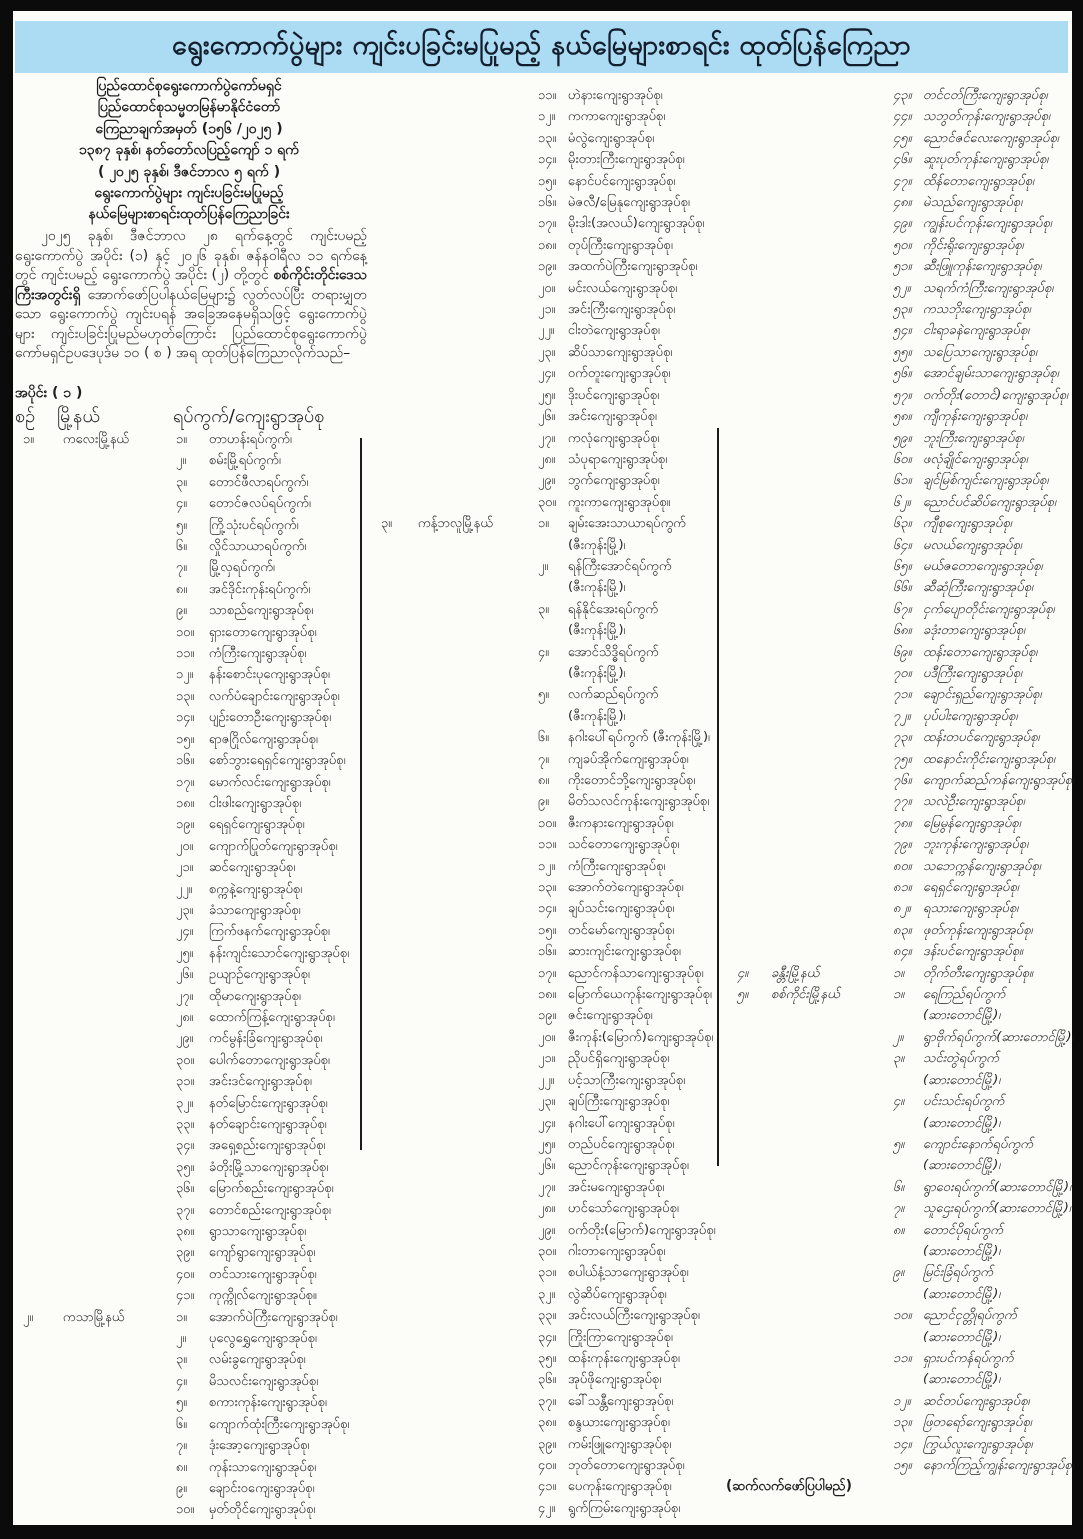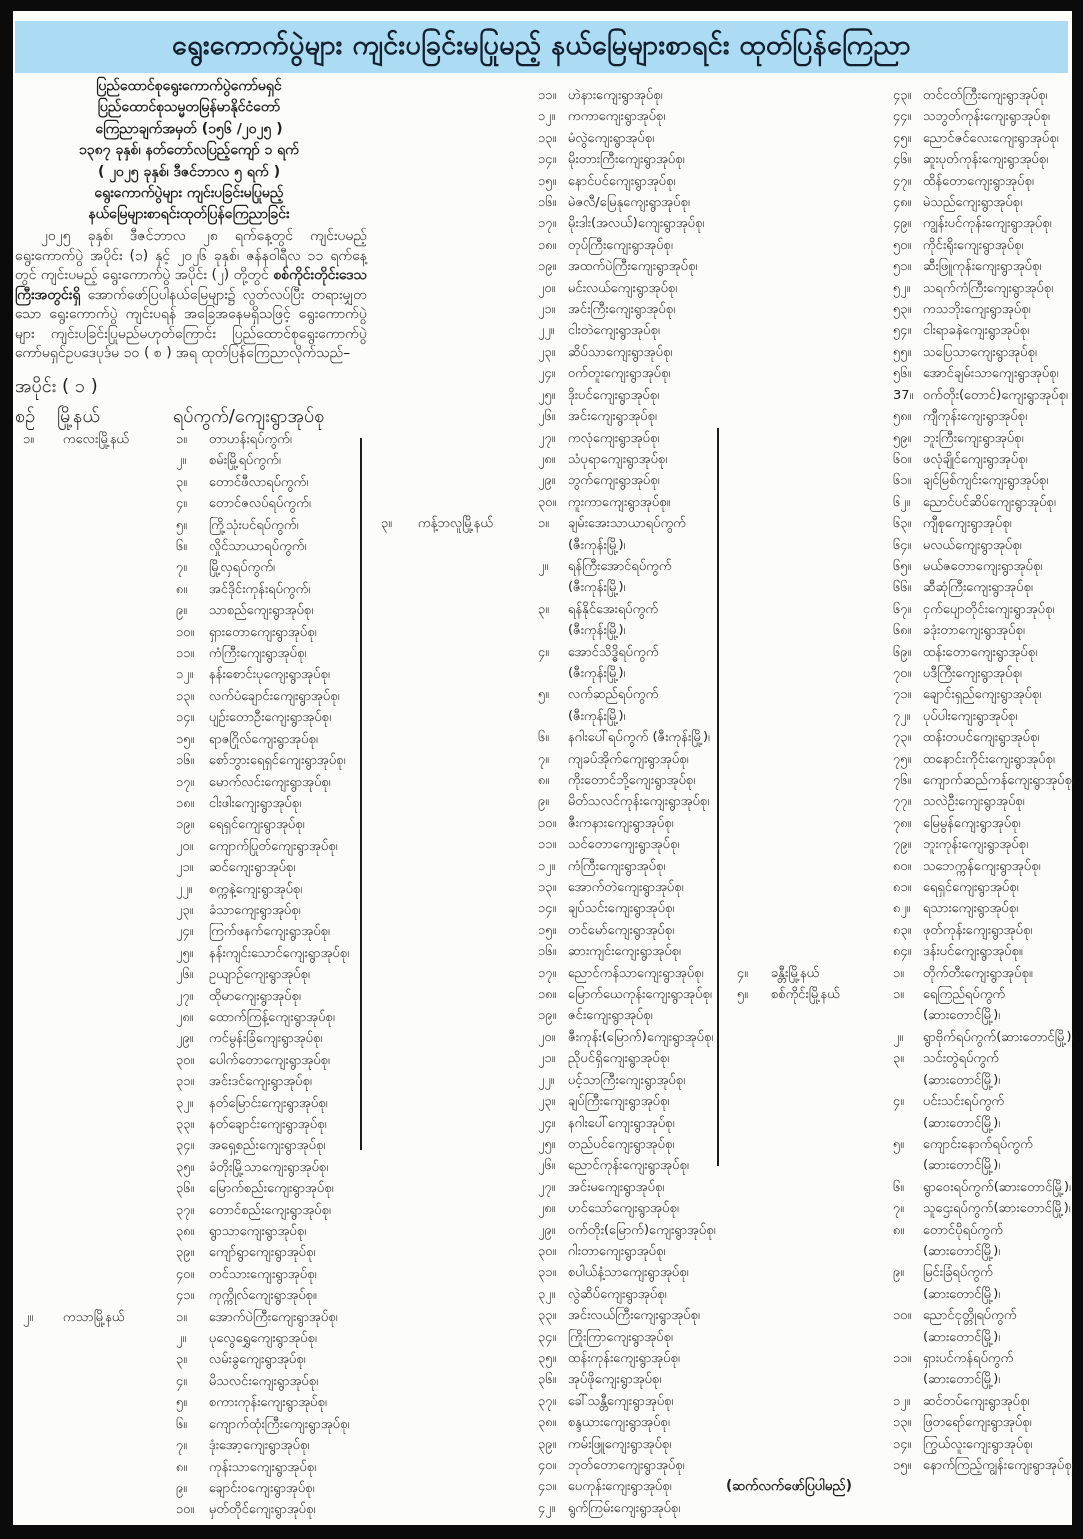--- a/index.html
+++ b/index.html
@@ -7,31 +7,31 @@
         font-family:"DejaVu Sans",sans-serif;color:#1e1e1e;overflow:hidden;}
   .inner{position:absolute;left:13px;top:11px;width:1059px;height:1514px;background:#fcfcf9;}
   .banner{position:absolute;left:2px;top:10px;width:1053px;height:52px;background:#abdcf3;
           display:flex;align-items:center;justify-content:center;}
   .banner .banner-text{font-size:27px;font-weight:bold;color:#141e2c;letter-spacing:.3px;white-space:nowrap;}
   .masthead{position:absolute;left:2px;top:64px;width:348px;text-align:center;
             font-weight:bold;font-size:14px;line-height:21.4px;}
   .intro{position:absolute;left:2px;top:215px;width:352px;font-size:14px;line-height:19.5px;
          text-align:justify;text-indent:26px;}
   .intro .bold{font-weight:bold;}
-  .part-label{position:absolute;left:2px;top:363px;font-weight:normal;font-size:18px;}
+  .part-label{position:absolute;left:2px;top:372px;font-weight:bold;font-size:14px;}
   .thead{position:absolute;left:2px;top:393px;width:350px;display:grid;
          grid-template-columns:42px 116px auto;font-weight:normal;font-size:18px;}
   .col{position:absolute;font-size:13px;line-height:21.4px;margin-left:8px;}
   .col .row{display:grid;align-items:start;}
   .col-1{left:2px;top:417px;width:347px;}
   .col-1 .row{grid-template-columns:40px 113px auto;}
   .col-2{left:349px;top:73px;width:355px;}
   .col-2 .row{grid-template-columns:37px 120px auto;padding-left:11px;}
   .col-3{left:705px;top:73px;width:352px;}
-  .col-3 .row{grid-template-columns:34px 122px auto;padding-left:11px;}
+  .col-3 .row{grid-template-columns:34px 122px auto;padding-left:11px;font-style:italic;}
   .item{display:grid;grid-template-columns:33px auto;}
   .col-2 .item,.col-3 .item{grid-template-columns:30px auto;}
   .iline2{display:block;}
   .divider{position:absolute;width:2px;background:#1c1c1c;}
   .divider-a{left:347px;top:427px;height:712px;}
   .divider-b{left:704px;top:417px;height:738px;}
   .continued{text-align:left;font-weight:bold;font-size:13.5px;
              padding-right:4px;line-height:21.4px;}
 </style>
 </head>
@@ -1082,21 +1082,21 @@
           <span class="tname"></span>
           <span class="item">
             <span class="ino">၅၆။</span>
             <span class="itext">အောင်ချမ်းသာကျေးရွာအုပ်စု၊</span>
           </span>
         </div>
         <div class="row">
           <span class="tno"></span>
           <span class="tname"></span>
           <span class="item">
-            <span class="ino">37။</span>
+            <span class="ino">၅၇။</span>
             <span class="itext">ဝက်တိုး(တောင်)ကျေးရွာအုပ်စု၊</span>
           </span>
         </div>
         <div class="row">
           <span class="tno"></span>
           <span class="tname"></span>
           <span class="item">
             <span class="ino">၅၈။</span>
             <span class="itext">ကျီကုန်းကျေးရွာအုပ်စု၊</span>
           </span>

